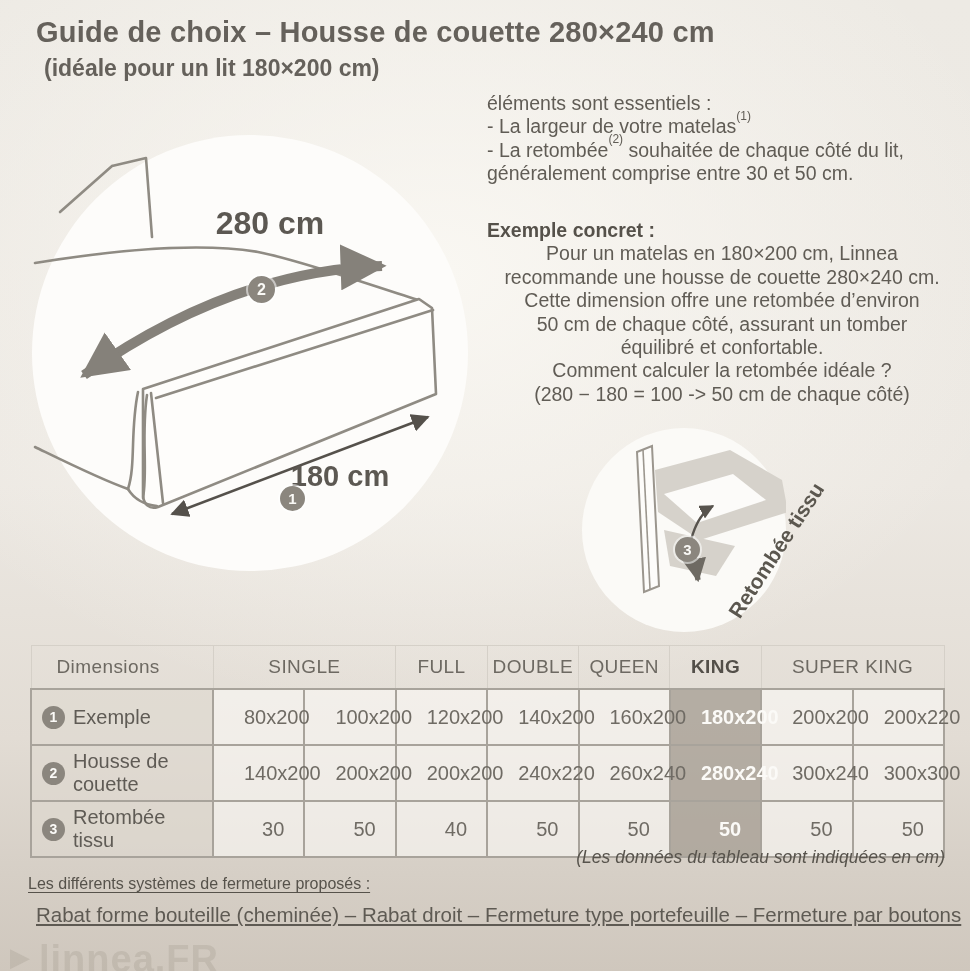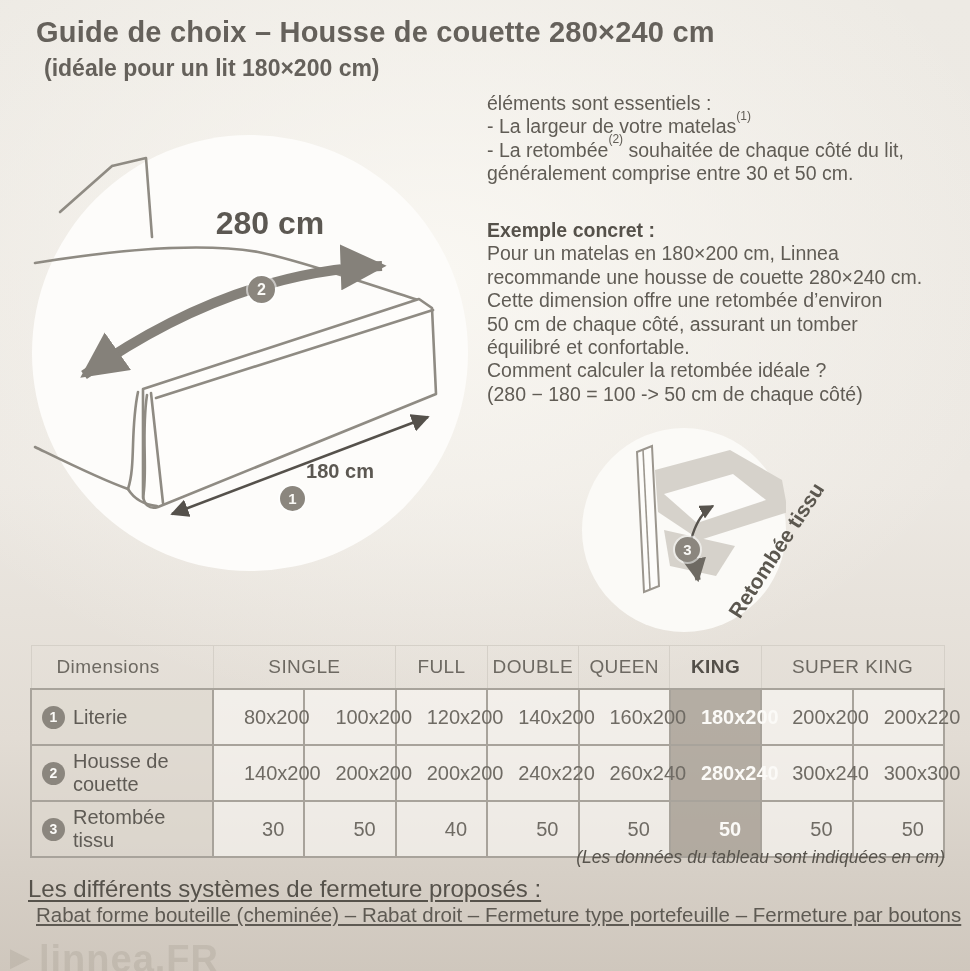--- a/index.html
+++ b/index.html
@@ -14,28 +14,28 @@
   .abs{position:absolute;}
 
   
   .title{left:36px;top:16px;font-size:29px;font-weight:bold;color:#65615b;letter-spacing:.2px;}
   .subtitle{left:44px;top:55px;font-size:23px;font-weight:bold;color:#65615b;}
 
   
   .intro{left:487px;top:92px;width:470px;font-size:19.5px;line-height:23.4px;color:#605c55;}
   .example{left:487px;top:219px;width:470px;font-size:19.5px;line-height:23.4px;color:#605c55;}
   .example .hd{font-weight:bold;color:#55514a;}
-  .preline{white-space:pre-line;}
+  .preline{white-space:pre-line;text-align:center;}
   sup.mark{font-size:12px;line-height:0;position:relative;top:-6px;}
 
   
   .circle-svg{display:block;}
   .dim-label{font-weight:bold;color:#5c5852;text-align:center;}
   .w-label{left:190px;top:205px;width:160px;font-size:32px;}
-  .l-label{left:270px;top:460px;width:140px;font-size:20px;}
+  .l-label{left:270px;top:460px;width:140px;font-size:29px;}
   .badge{border-radius:50%;background:#8b867e;color:#faf9f6;font-weight:bold;
          display:flex;align-items:center;justify-content:center;box-shadow:0 0 0 2px rgba(255,255,255,.55);}
   .badge-2{left:248px;top:276px;width:27px;height:27px;font-size:16px;}
   .badge-1{left:280px;top:486px;width:25px;height:25px;font-size:15px;}
   .badge-3{left:675px;top:537px;width:25px;height:25px;font-size:15px;}
   .retombee-label{left:734px;top:604px;font-size:21px;font-weight:bold;color:#5b574f;
                   transform:rotate(-57deg);transform-origin:0 50%;white-space:nowrap;}
 
   
   .size-table{left:30px;top:645px;width:915px;border-collapse:collapse;table-layout:fixed;}
@@ -47,21 +47,21 @@
   .size-table td{height:52px;border:2px solid #a8a39b;font-size:20px;color:#6f6b64;
                  text-align:center;background:rgba(252,250,246,.6);padding-left:30px;}
   .size-table td.lbl{background:rgba(222,216,208,.55);text-align:left;padding-left:10px;color:#5f5b55;}
   .size-table td.hl{background:rgba(164,156,146,.75);color:#fbfaf7;font-weight:600;border-color:#a8a39b;}
   .lbl-inner{display:flex;align-items:center;gap:8px;}
   .tbadge{width:23px;height:23px;border-radius:50%;background:#8b867e;color:#fbfaf7;
           font-size:14px;font-weight:bold;display:flex;align-items:center;justify-content:center;flex:0 0 auto;}
   .table-note{right:25px;top:847px;font-size:17.5px;font-style:italic;color:#57534c;}
 
   
-  .closures-hd{left:28px;top:875px;font-size:24px;color:#56524b;text-decoration:underline;text-underline-offset:3px;text-align:right;}
+  .closures-hd{left:28px;top:875px;font-size:16px;color:#56524b;text-decoration:underline;text-underline-offset:3px;text-align:right;}
   .closures-line{left:36px;top:903px;font-size:20.5px;color:#5e5a53;text-decoration:underline;}
 
   
   .watermark{left:10px;top:938px;font-size:38px;font-weight:bold;color:rgba(100,92,78,.13);letter-spacing:1px;}
   .watermark .tri{font-size:26px;vertical-align:6px;margin-right:8px;}
 </style>
 </head>
 <body>
 
 <div class="abs title">Guide de choix – Housse de couette 280×240 cm</div>
@@ -162,21 +162,21 @@
       <th>QUEEN</th>
       <th class="th-king">KING</th>
       <th colspan="2">SUPER KING</th>
     </tr>
   </thead>
   <tbody>
     <tr>
       <td class="lbl">
           <div class="lbl-inner">
             <span class="tbadge">1</span>
-            <span>Literie</span>
+            <span>Exemple</span>
           </div>
         </td>
       <td>80x200</td>
       <td>100x200</td>
       <td>120x200</td>
       <td>140x200</td>
       <td>160x200</td>
       <td class="hl">180x200</td>
       <td>200x200</td>
       <td>200x220</td>

